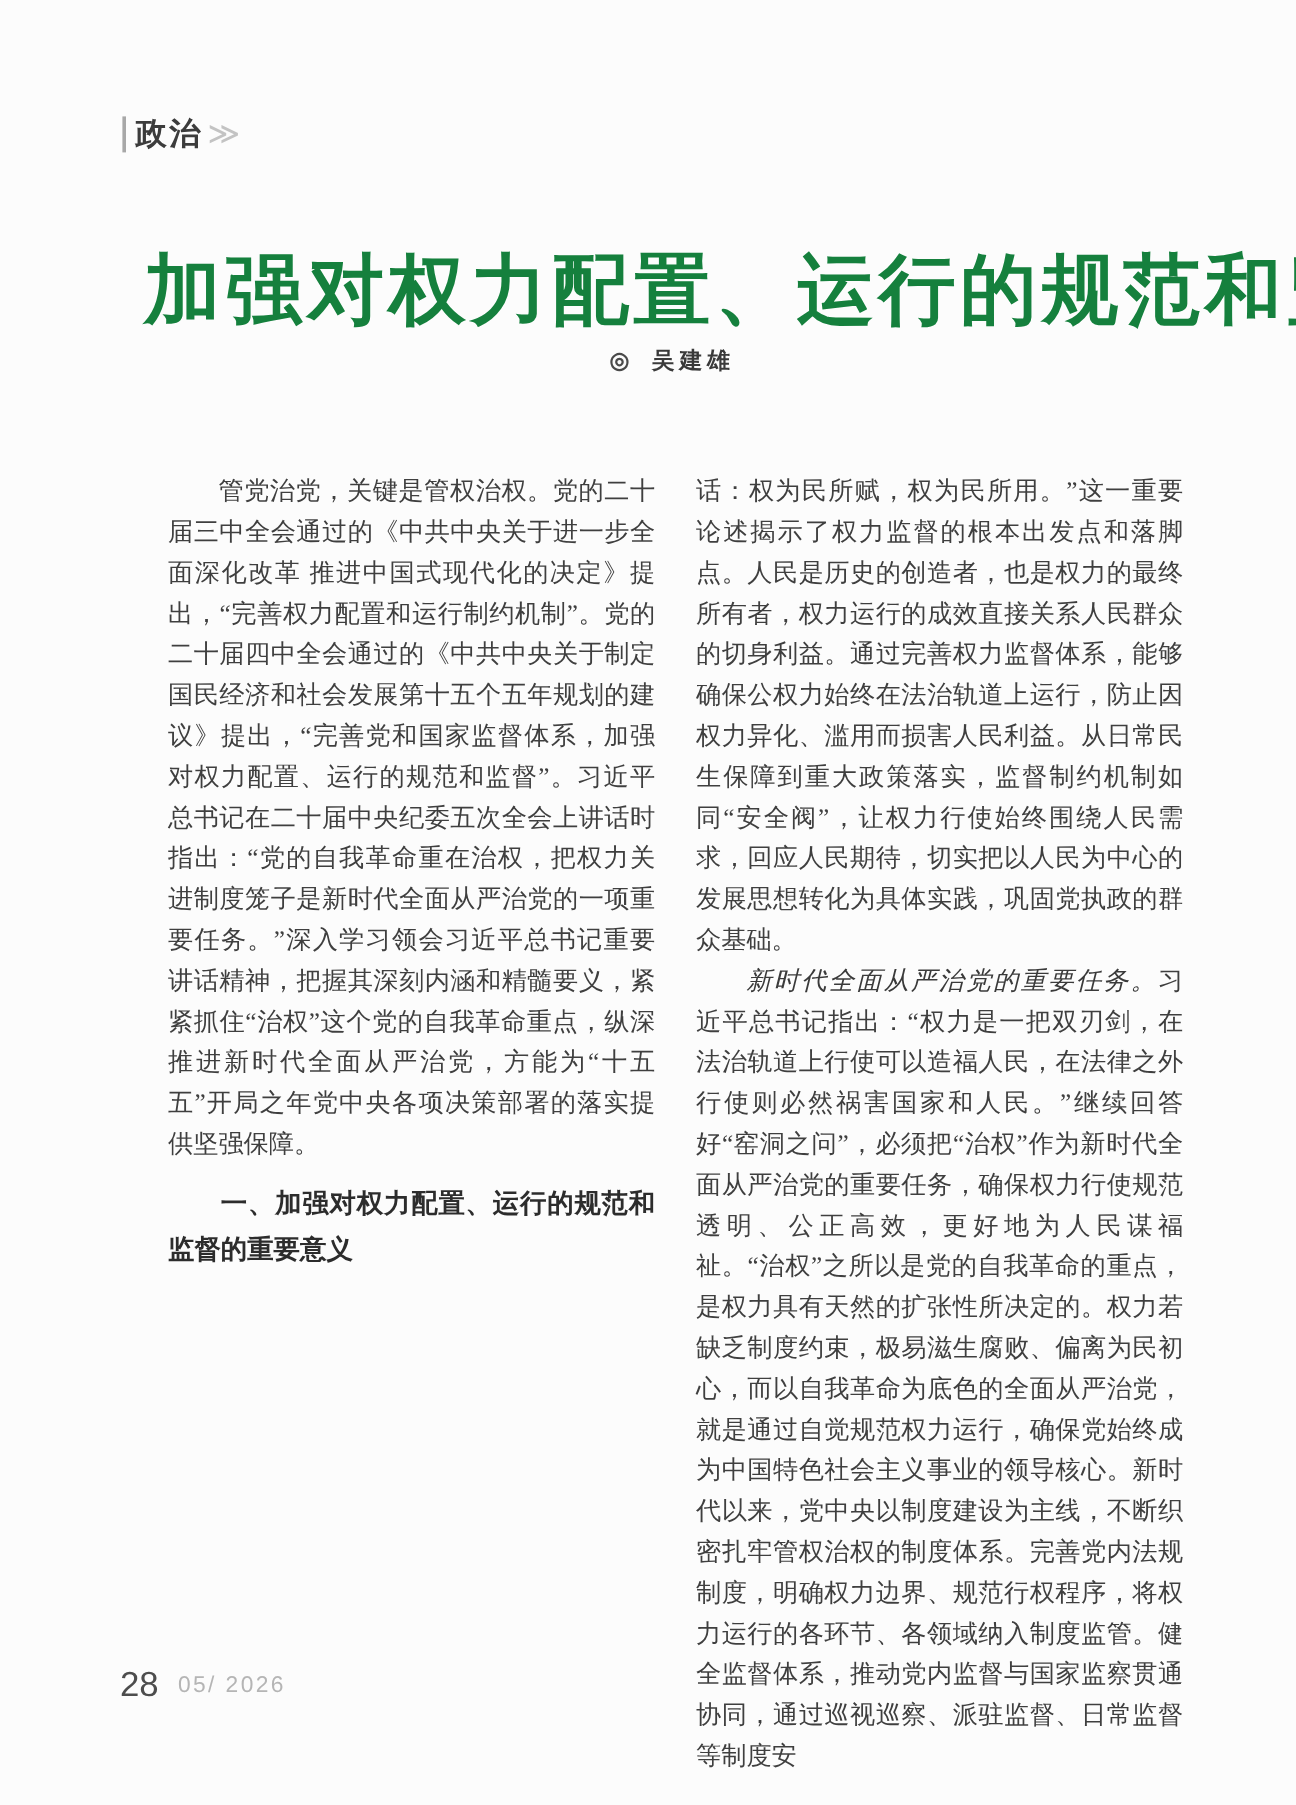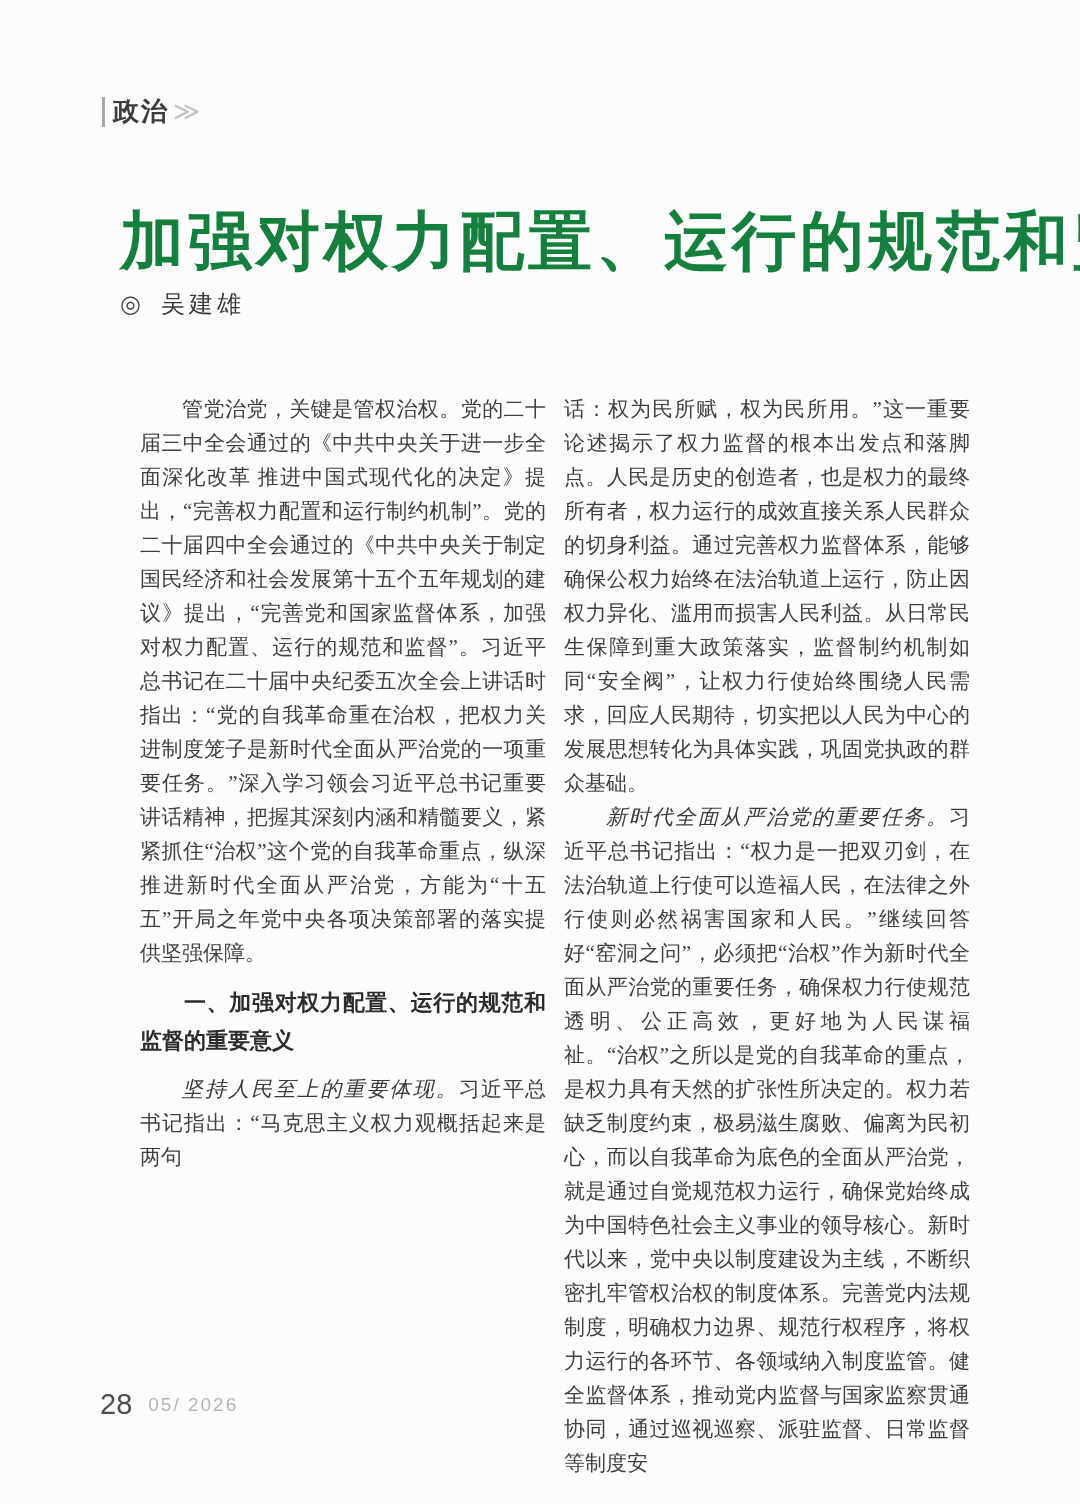--- a/index.html
+++ b/index.html
@@ -56,37 +56,38 @@
     font-size: 64px;
     letter-spacing: 4px;
     color: #15803d;
     white-space: nowrap;
   }
   .author-line {
     position: absolute;
     left: 120px;
     width: 880px;
     top: 288px;
-    text-align: left;
-    font-size: 24px;
+    text-align: center;
+    font-size: 19px;
     color: #3a3a3a;
     letter-spacing: 4px;
+    font-weight: bold;
   }
   .author-marker {
     color: #4a4a4a;
     margin-right: 6px;
   }
   
   .article-body {
     position: absolute;
     left: 140px;
     top: 392px;
     width: 846px;
     display: flex;
-    gap: 18px;
+    gap: 34px;
   }
   .col {
     width: 406px;
     text-align: justify;
   }
   .col p {
     margin: 0;
     font-size: 21px;
     line-height: 34px;
     color: #3f3f3f;
@@ -143,21 +144,20 @@
   <div class="author-line">
     <span class="author-marker">◎</span>
     <span>吴建雄</span>
   </div>
 
   <div class="article-body">
 
     <div class="col">
       <p class="indent">管党治党，关键是管权治权。党的二十届三中全会通过的《中共中央关于进一步全面深化改革 推进中国式现代化的决定》提出，“完善权力配置和运行制约机制”。党的二十届四中全会通过的《中共中央关于制定国民经济和社会发展第十五个五年规划的建议》提出，“完善党和国家监督体系，加强对权力配置、运行的规范和监督”。习近平总书记在二十届中央纪委五次全会上讲话时指出：“党的自我革命重在治权，把权力关进制度笼子是新时代全面从严治党的一项重要任务。”深入学习领会习近平总书记重要讲话精神，把握其深刻内涵和精髓要义，紧紧抓住“治权”这个党的自我革命重点，纵深推进新时代全面从严治党，方能为“十五五”开局之年党中央各项决策部署的落实提供坚强保障。</p>
       <h2 class="section-heading">一、加强对权力配置、运行的规范和监督的重要意义</h2>
-      <p class="indent"><span class="emphasis-lead">坚持人民至上的重要体现。</span><span>习近平总书记指出：“马克思主义权力观概括起来是两句</span></p>
     </div>
 
     <div class="col">
       <p>话：权为民所赋，权为民所用。”这一重要论述揭示了权力监督的根本出发点和落脚点。人民是历史的创造者，也是权力的最终所有者，权力运行的成效直接关系人民群众的切身利益。通过完善权力监督体系，能够确保公权力始终在法治轨道上运行，防止因权力异化、滥用而损害人民利益。从日常民生保障到重大政策落实，监督制约机制如同“安全阀”，让权力行使始终围绕人民需求，回应人民期待，切实把以人民为中心的发展思想转化为具体实践，巩固党执政的群众基础。</p>
       <p class="indent"><span class="emphasis-lead">新时代全面从严治党的重要任务。</span><span>习近平总书记指出：“权力是一把双刃剑，在法治轨道上行使可以造福人民，在法律之外行使则必然祸害国家和人民。”继续回答好“窑洞之问”，必须把“治权”作为新时代全面从严治党的重要任务，确保权力行使规范透明、公正高效，更好地为人民谋福祉。“治权”之所以是党的自我革命的重点，是权力具有天然的扩张性所决定的。权力若缺乏制度约束，极易滋生腐败、偏离为民初心，而以自我革命为底色的全面从严治党，就是通过自觉规范权力运行，确保党始终成为中国特色社会主义事业的领导核心。新时代以来，党中央以制度建设为主线，不断织密扎牢管权治权的制度体系。完善党内法规制度，明确权力边界、规范行权程序，将权力运行的各环节、各领域纳入制度监管。健全监督体系，推动党内监督与国家监察贯通协同，通过巡视巡察、派驻监督、日常监督等制度安</span></p>
     </div>
 
   </div>
 
   <div class="page-footer">

